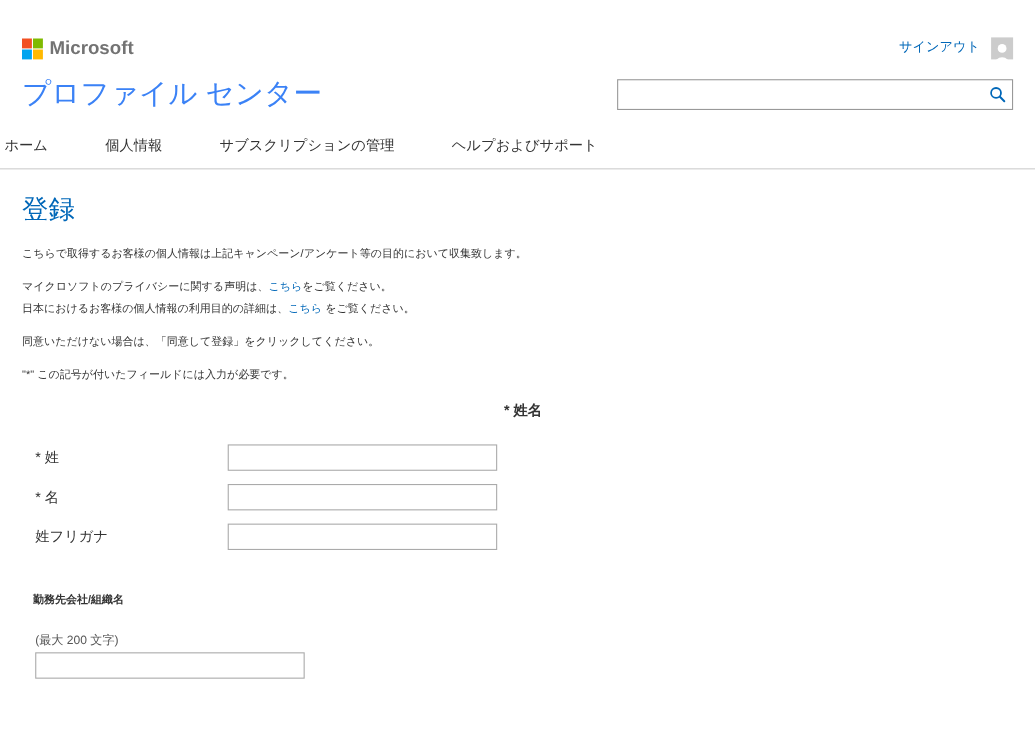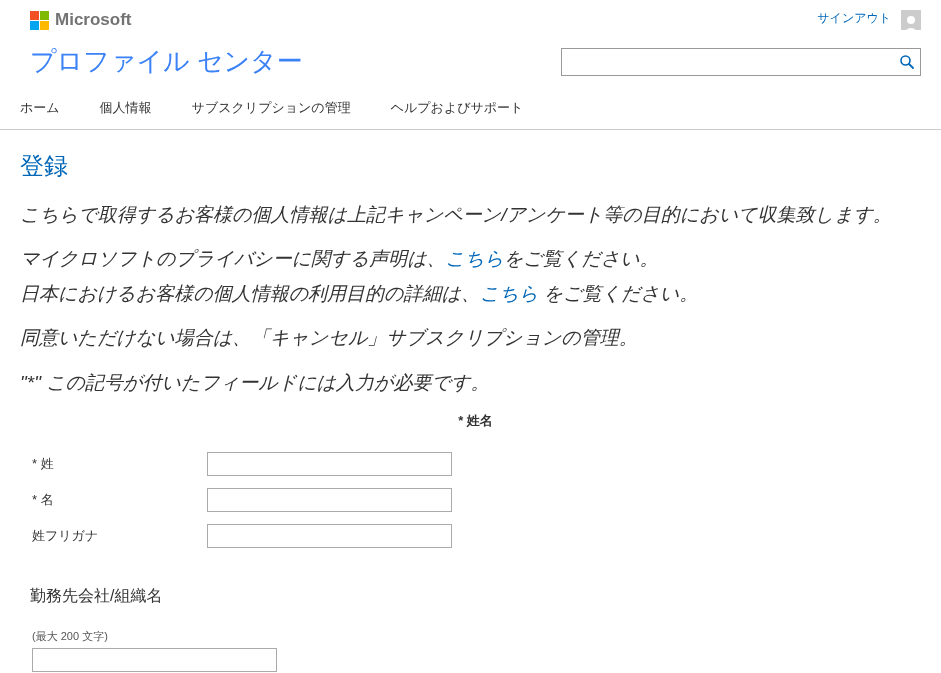--- a/index.html
+++ b/index.html
@@ -4,21 +4,22 @@
   <style>
     * { box-sizing: border-box; margin: 0; padding: 0; }
     body {
       font-family: "Segoe UI", "Meiryo", "MS PGothic", sans-serif;
       font-size: 13px;
       color: #333;
       background: #fff;
       width: 941px;
     }
     .header {
-      padding: 8px 20px 0 30px;
+      padding: 8px 20px 0 20px;
+      margin-top: 24px;
     }
     .top-row {
       display: flex;
       justify-content: space-between;
       align-items: center;
       height: 24px;
     }
     .ms-logo {
       display: flex;
       align-items: center;
@@ -92,45 +93,44 @@
       width: 20px; height: 20px;
       border: none;
       background: transparent;
       cursor: pointer;
       display: flex;
       align-items: center;
       justify-content: center;
     }
     .nav {
       margin-top: 20px;
-      padding: 0 20px 12px 20px;
+      padding: 0 20px 12px 4px;
       border-bottom: 1px solid #ccc;
       display: flex;
-      gap: 40px;
+      gap: 52px;
     }
     .nav a {
       color: #333;
       text-decoration: none;
       font-size: 13px;
       cursor: pointer;
     }
     .content {
       padding: 20px 20px 40px 20px;
     }
     .content h2 {
       color: #0067b8;
       font-size: 24px;
       font-weight: 400;
       margin-bottom: 18px;
     }
     .content p {
       margin-bottom: 4px;
-      font-size: 19px;
+      font-size: 10px;
       line-height: 1.6;
-      font-style: italic;
     }
     .para-block { margin-bottom: 14px; }
     .link { color: #0067b8; text-decoration: none; cursor: pointer; }
     .section-label {
       font-weight: 700;
       font-size: 13px;
       margin: 14px 0 20px 10px;
       text-align: center;
     }
     .form-row {
@@ -158,22 +158,22 @@
     .org-input {
       margin-left: 12px;
     }
     .org-input input {
       width: 245px;
       height: 24px;
       border: 1px solid #aaa;
       padding: 2px 6px;
     }
     .section-label2 {
-      font-weight: 400;
-      font-size: 16px;
+      font-weight: 700;
+      font-size: 10px;
       margin: 36px 0 0 10px;
     }
   </style>
 </head>
 <body>
 
 <div class="header">
   <div class="top-row">
     <div class="ms-logo">
       <span class="ms-squares">
@@ -222,21 +222,21 @@
   <div class="para-block">
     <p>
       <span>マイクロソフトのプライバシーに関する声明は、</span><a class="link">こちら</a><span>をご覧ください。</span>
     </p>
     <p>
       <span>日本におけるお客様の個人情報の利用目的の詳細は、</span><a class="link">こちら</a><span> をご覧ください。</span>
     </p>
   </div>
 
   <div class="para-block">
-    <p>同意いただけない場合は、「キャンセル」サブスクリプションの管理。</p>
+    <p>同意いただけない場合は、「同意して登録」をクリックしてください。</p>
   </div>
 
   <p>"*" この記号が付いたフィールドには入力が必要です。</p>
 
   <div class="section-label">* 姓名</div>
 
   <div class="form-row">
     <span class="lbl">* 姓</span>
     <input type="text" value="" style="">
   </div>

